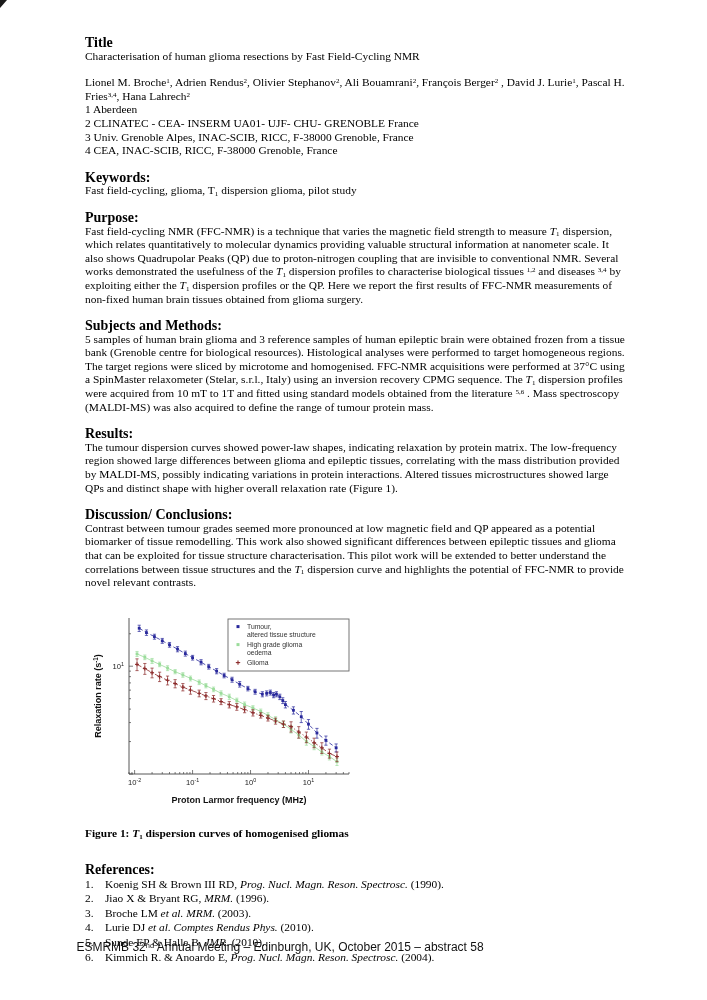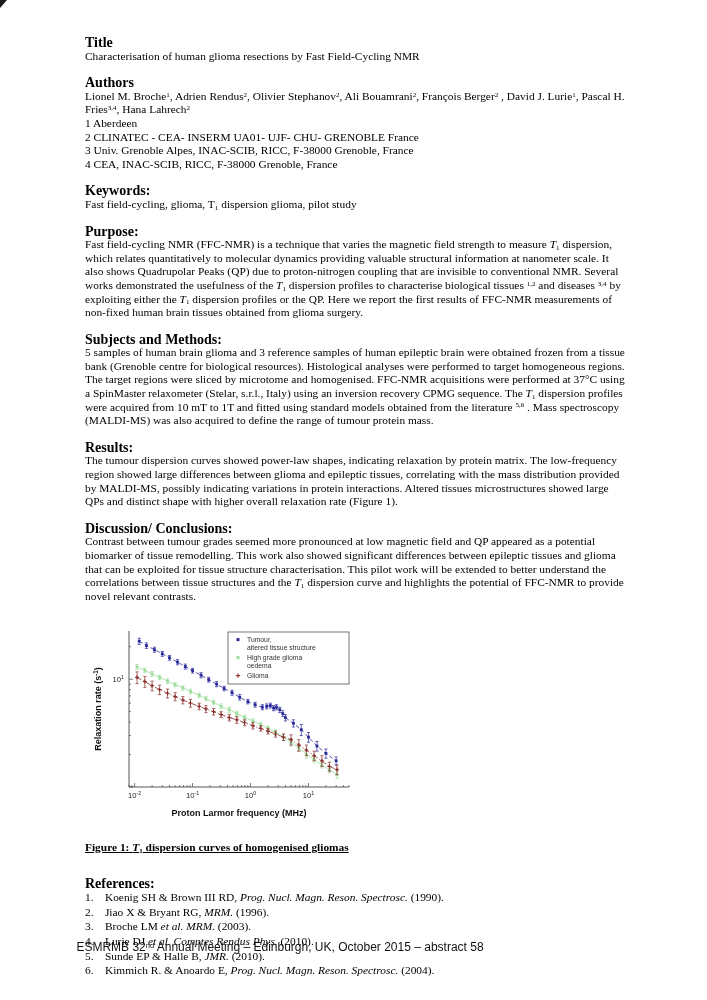--- a/index.html
+++ b/index.html
@@ -7,21 +7,21 @@
         font-family:"Liberation Serif", serif;font-size:11.4px;line-height:13.6px;color:#000;}
   .artifact{position:absolute;left:0;top:0;width:0;height:0;
         border-top:8px solid #1a1a1a;border-right:7px solid transparent;}
   .content{position:absolute;left:85px;top:36px;width:540px;}
   section{margin:0 0 13px 0;}
   h3{margin:0;font-size:14px;font-weight:bold;line-height:13.6px;}
   p{margin:0;}
   sup{font-size:0.62em;position:relative;top:-0.45em;vertical-align:baseline;line-height:0;}
   sub{font-size:0.62em;position:relative;top:0.25em;vertical-align:baseline;line-height:0;}
   .fig{margin:20px 0 6px 6px;}
-  .caption{font-weight:bold;margin-top:16px;text-decoration:underline;}
+  .caption{font-weight:bold;margin-top:16px;}
   .refs{margin-top:22px;}
   .ref-line{line-height:14.6px;}
   .footer{position:absolute;left:0;top:941px;width:560px;text-align:center;
         font-family:"Liberation Sans", sans-serif;font-size:12px;color:#111;}
   
   .tick{font-family:"Liberation Sans", sans-serif;font-size:7.6px;fill:#222;}
   .axlabel{font-family:"Liberation Sans", sans-serif;font-size:9px;font-weight:bold;fill:#111;}
   .legtext{font-family:"Liberation Sans", sans-serif;font-size:6.8px;fill:#333;}
 </style>
 </head>
@@ -31,21 +31,20 @@
   <div class="artifact"></div>
 
   <div class="content">
 
     <section>
       <h3>Title</h3>
       <p><span>Characterisation of human glioma resections by Fast Field-Cycling NMR</span></p>
     </section>
 
     <section>
-      <h3>Authors</h3>
       <p><span>Lionel M. Broche</span><sup>1</sup><span>, Adrien Rendus</span><sup>2</sup><span>, Olivier Stephanov</span><sup>2</sup><span>,  Ali Bouamrani</span><sup>2</sup><span>,  François Berger</span><sup>2</sup><span> , David J. Lurie</span><sup>1</sup><span>, Pascal H. Fries</span><sup>3,4</sup><span>,  Hana Lahrech</span><sup>2</sup></p>
       <p><span>1 Aberdeen</span></p>
       <p><span>2 CLINATEC - CEA- INSERM UA01- UJF- CHU- GRENOBLE France</span></p>
       <p><span>3 Univ. Grenoble Alpes, INAC-SCIB, RICC, F-38000 Grenoble, France</span></p>
       <p><span>4 CEA, INAC-SCIB, RICC, F-38000 Grenoble, France</span></p>
     </section>
 
     <section>
       <h3>Keywords:</h3>
       <p><span>Fast field-cycling, glioma, T</span><sub>1</sub><span> dispersion glioma, pilot study</span></p>

